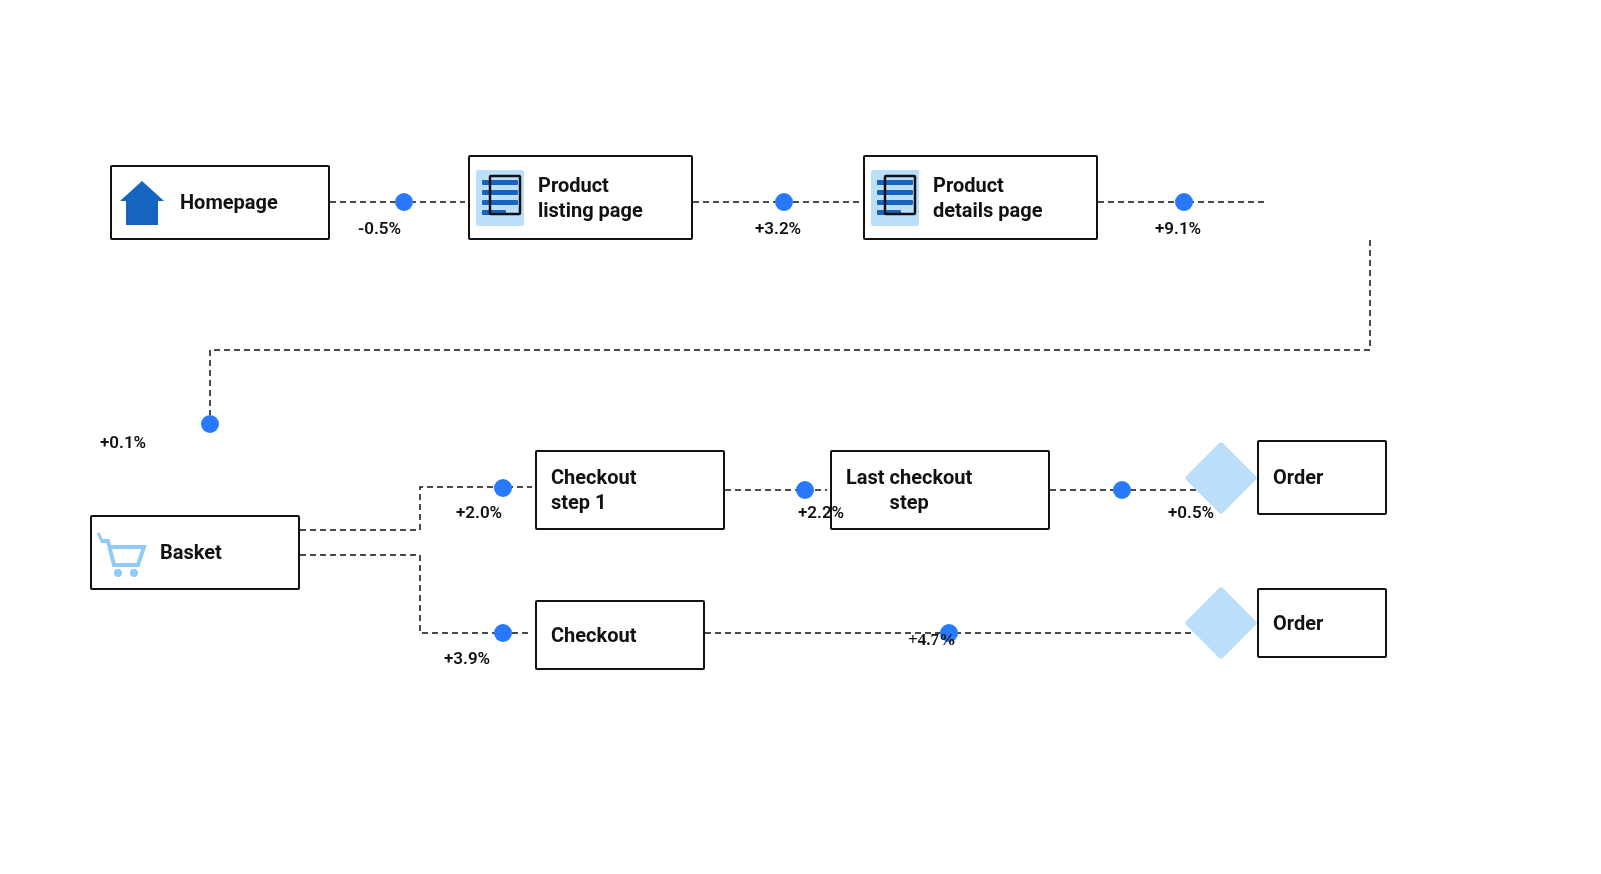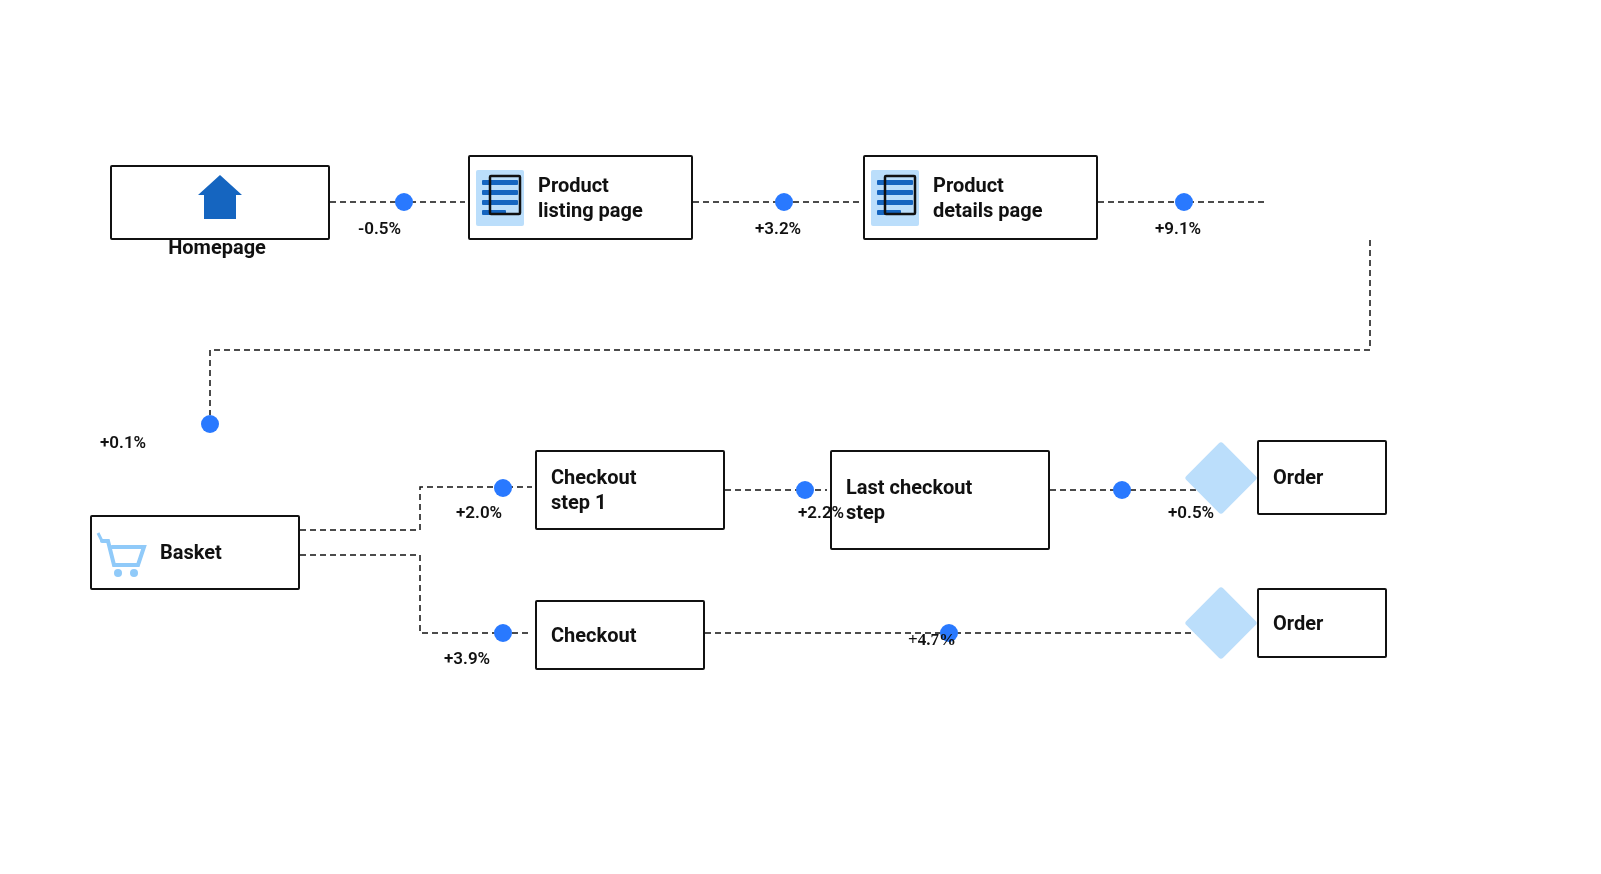--- a/index.html
+++ b/index.html
@@ -93,21 +93,21 @@
 
     <line x1="725" y1="490" x2="827" y2="490" stroke="#111" stroke-width="1.5" stroke-dasharray="6,4"></line>
 
     <line x1="1050" y1="490" x2="1225" y2="490" stroke="#111" stroke-width="1.5" stroke-dasharray="6,4"></line>
 
     <polyline points="300,555 420,555 420,633 532,633" stroke="#111" stroke-width="1.5" stroke-dasharray="6,4" fill="none"></polyline>
 
     <line x1="705" y1="633" x2="1225" y2="633" stroke="#111" stroke-width="1.5" stroke-dasharray="6,4"></line>
   </svg>
 
-  <div class="node" style="left:110px; top:165px; width:220px; height:75px;flex-direction:column;">
+  <div class="node" style="left:110px; top:165px; width:220px; height:75px;">
     <div class="node-icon">
       <svg width="52" height="52" viewBox="0 0 52 52">
 
         <polygon points="26,4 4,24 10,24 10,48 22,48 22,34 30,34 30,48 42,48 42,24 48,24" fill="#1565c0"></polygon>
         <rect x="20" y="34" width="12" height="14" fill="#1565c0"></rect>
       </svg>
     </div>
     <div class="node-label">Homepage</div>
   </div>
 
@@ -150,21 +150,21 @@
         <line x1="6" y1="14" x2="2" y2="6" stroke="#90caf9" stroke-width="3"></line>
       </svg>
     </div>
     <div class="node-label">Basket</div>
   </div>
 
   <div class="node" style="left:535px; top:450px; width:190px; height:80px;">
     <div class="node-label" style="padding-left:14px;">Checkout<br>step 1</div>
   </div>
 
-  <div class="node" style="left:830px; top:450px; width:220px; height:100px;">
+  <div class="node" style="left:830px; top:450px; width:220px; height:80px;text-align:center;">
     <div class="node-label" style="padding-left:14px;">Last checkout<br>step</div>
   </div>
 
   <div style="position:absolute; left:1195px; top:440px; display:flex; align-items:center; z-index:10;">
     <div style="width:52px; height:52px; background:#bbdefb; transform:rotate(45deg); border-radius:3px; margin-right:10px; flex-shrink:0;"></div>
     <div class="node" style="position:relative; left:0; top:0; width:130px; height:75px; border:2.5px solid #111;">
       <div class="node-label" style="padding-left:14px;">Order</div>
     </div>
   </div>
 

